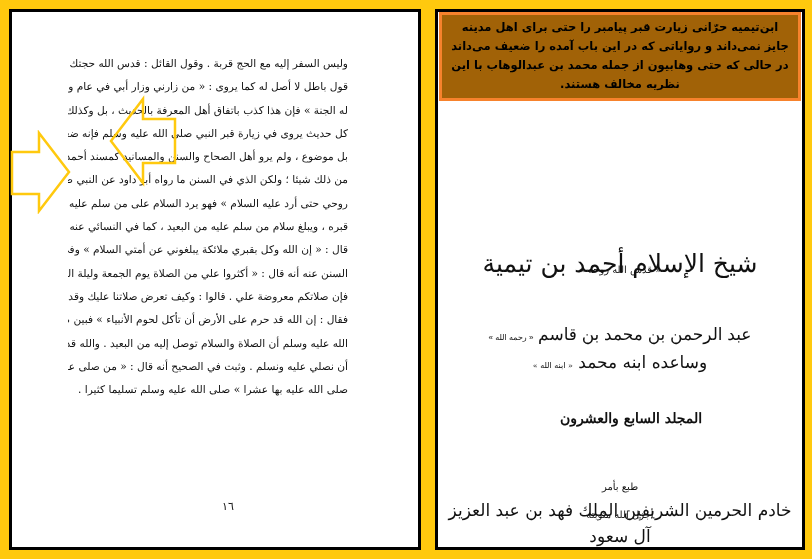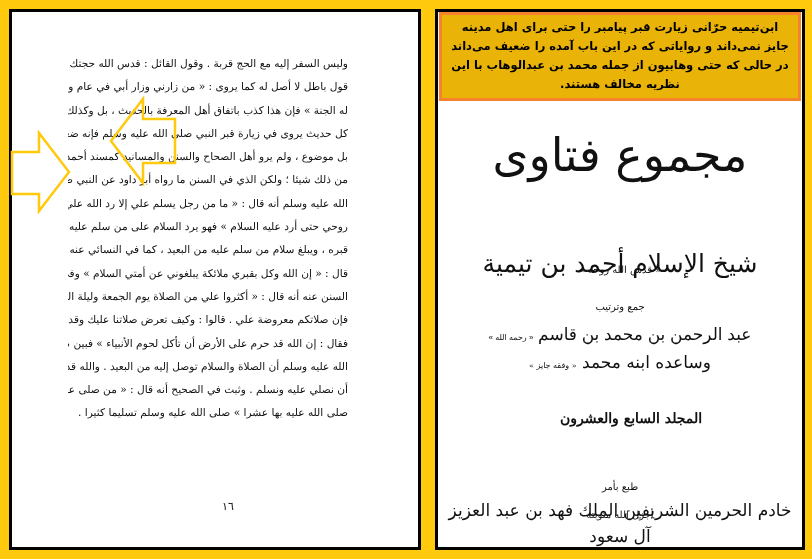--- a/index.html
+++ b/index.html
@@ -49,21 +49,21 @@
       padding-left: 26px;
     }
 
     .annotation-box {
       position: absolute;
       left: 439px;
       top: 12px;
       width: 362px;
       height: 89px;
       border: 3px solid #F7822C;
-      background: #eab308;
+      background: #a16207;
       direction: rtl;
       text-align: center;
       font-family: "DejaVu Sans", sans-serif;
       font-weight: bold;
       font-size: 11.5px;
       line-height: 19px;
       padding: 3px 6px 0 6px;
       color: #000;
     }
 
@@ -106,21 +106,20 @@
 <body>
 
 <div id="left-page" class="page">
   <div class="body-text">
     <div class="line">وليس السفر إليه مع الحج قربة . وقول القائل : قدس الله حجتك .</div>
     <div class="line">قول باطل لا أصل له كما يروى : « من زارني وزار أبي في عام واحد ضمنت</div>
     <div class="line">له الجنة » فإن هذا كذب باتفاق أهل المعرفة بالحديث ، بل وكذلك</div>
     <div class="line">كل حديث يروى في زيارة قبر النبي صلى الله عليه وسلم فإنه ضعيف</div>
     <div class="line">بل موضوع ، ولم يرو أهل الصحاح والسنن والمسانيد كمسند أحمد وغيره</div>
     <div class="line">من ذلك شيئا ؛ ولكن الذي في السنن ما رواه أبو داود عن النبي صلى</div>
-    <div class="line">الله عليه وسلم أنه قال : « ما من رجل يسلم علي إلا رد الله علي</div>
     <div class="line">روحي حتى أرد عليه السلام » فهو يرد السلام على من سلم عليه عند</div>
     <div class="line">قبره ، ويبلغ سلام من سلم عليه من البعيد ، كما في النسائي عنه أنه</div>
     <div class="line">قال : « إن الله وكل بقبري ملائكة يبلغوني عن أمتي السلام » وفي</div>
     <div class="line">السنن عنه أنه قال : « أكثروا علي من الصلاة يوم الجمعة وليلة الجمعة</div>
     <div class="line">فإن صلاتكم معروضة علي . قالوا : وكيف تعرض صلاتنا عليك وقد أرمت ؟</div>
     <div class="line">فقال : إن الله قد حرم على الأرض أن تأكل لحوم الأنبياء » فبين صلى</div>
     <div class="line">الله عليه وسلم أن الصلاة والسلام توصل إليه من البعيد . والله قد أمرنا</div>
     <div class="line">أن نصلي عليه ونسلم . وثبت في الصحيح أنه قال : « من صلى علي مرة</div>
     <div class="line last">صلى الله عليه بها عشرا » صلى الله عليه وسلم تسليما كثيرا .</div>
   </div>
@@ -129,31 +128,29 @@
 
 <svg id="arrow-left" class="arrow" width="70" height="92" viewBox="0 0 70 92">
   <polygon points="3,46 35,4 35,24 67,24 67,68 35,68 35,88" fill="none" stroke="#FFC90E" stroke-width="2.5" stroke-linejoin="miter"></polygon>
 </svg>
 
 <svg id="arrow-right" class="arrow" width="62" height="84" viewBox="0 0 62 84">
   <polygon points="59,42 29,3 29,22 2,22 2,64 29,64 29,81" fill="none" stroke="#FFC90E" stroke-width="2.5" stroke-linejoin="miter"></polygon>
 </svg>
 
 <div id="right-page" class="page">
-  <div class="cover cover-title">مجموع فتاوى</div>
   <div class="cover cover-author">شيخ الإسلام أحمد بن تيمية</div>
   <div class="cover cover-honorific">« قدس الله روحه »</div>
-  <div class="cover cover-compiled">جمع وترتيب</div>
   <div class="cover cover-compiler">
     <span>عبد الرحمن بن محمد بن قاسم</span>
     <small>« رحمه الله »</small>
   </div>
   <div class="cover cover-assist">
     <span>وساعده ابنه محمد</span>
-    <small>« وفقه جایز »</small>
+    <small>« ابنه الله »</small>
   </div>
   <div class="cover cover-volume">المجلد السابع والعشرون</div>
   <div class="cover cover-printed">طبع بأمر</div>
   <div class="cover cover-king">خادم الحرمين الشريفين الملك فهد بن عبد العزيز آل سعود</div>
   <div class="cover cover-blessing">أجزل الله مثوبته</div>
 </div>
 
 <div class="annotation-box">
   <span>ابن‌تیمیه حرّانی زیارت قبر پیامبر را حتی برای اهل مدینه جایز نمی‌داند و روایاتی که در این باب آمده را ضعیف می‌داند در حالی که حتی وهابیون از جمله محمد بن عبدالوهاب با این نظریه مخالف هستند.</span>
 </div>

